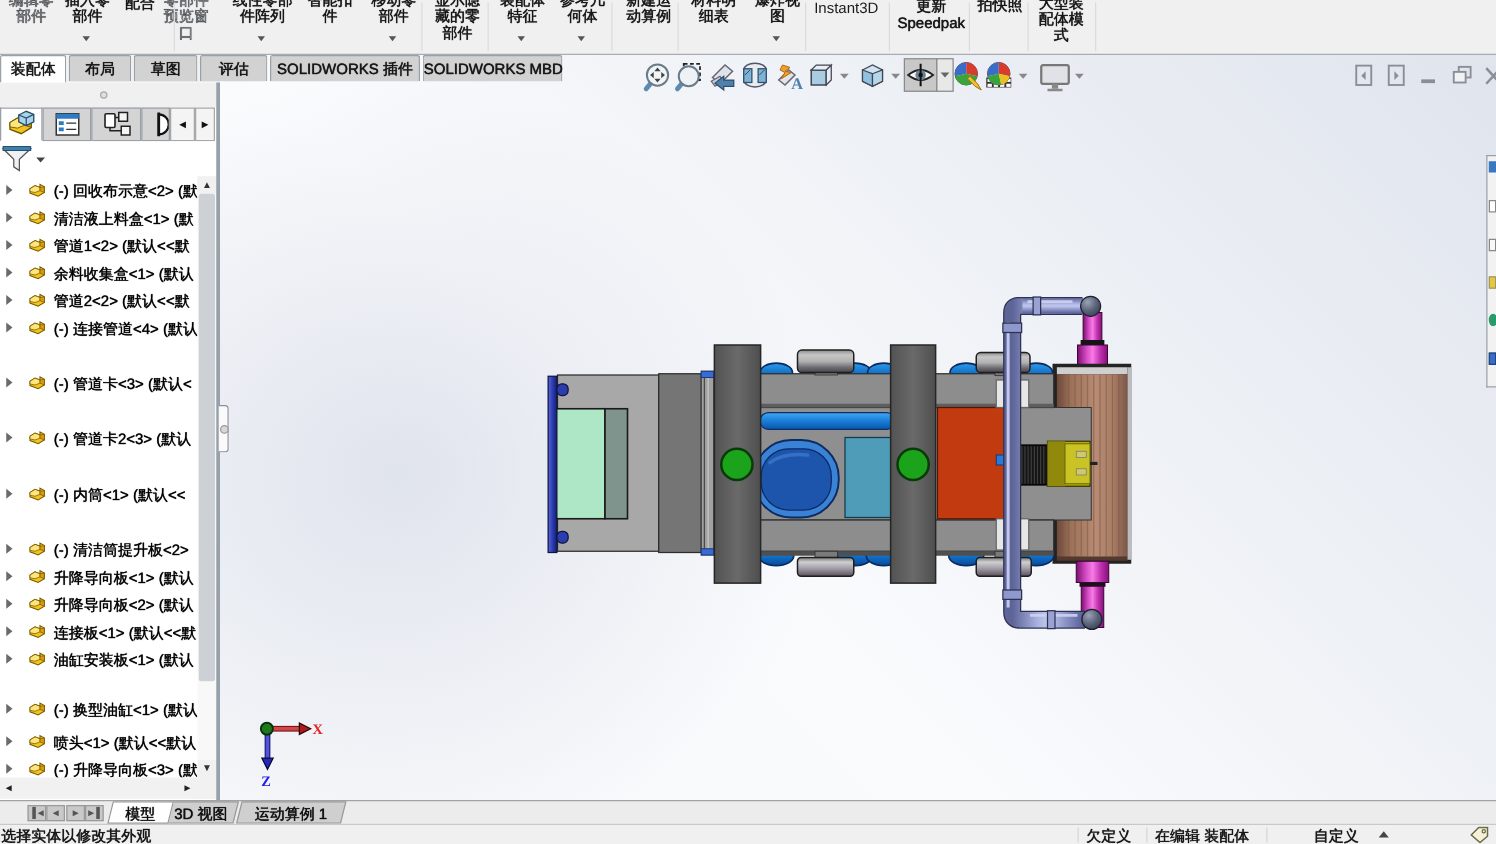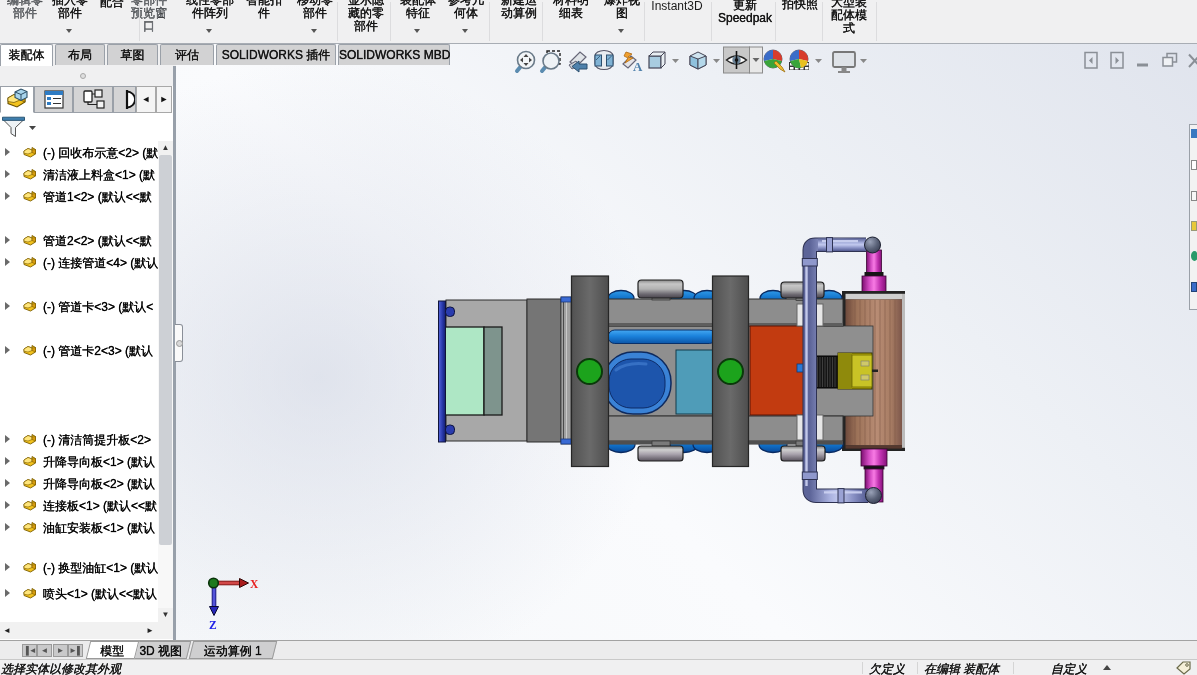--- a/index.html
+++ b/index.html
@@ -38,21 +38,21 @@
   #hscroll{left:0;top:556px;width:173px;height:17px;background:#f1f1f1;}
   #panelborder{left:173px;top:0px;width:3px;height:574px;background:#98a0aa;}
   
   #btabs{left:0;top:640px;width:1197px;height:19px;background:#ececed;border-top:1px solid #a2a2a2;box-sizing:border-box;}
   .btab{position:absolute;top:0;height:18px;font-size:12px;line-height:18px;text-align:center;color:#111;
         background:#cfcfd0;border:1px solid #9a9a9a;box-sizing:border-box;}
   .btab.active{background:#fff;z-index:3;}
   .navbtn{position:absolute;top:3px;width:15px;height:13px;background:#c9c9ca;border:1px solid #9a9a9a;box-sizing:border-box;
           font-size:8px;line-height:11px;text-align:center;color:#555;}
   
-  #status{left:0;top:659px;width:1197px;height:16px;background:#f0f0f1;border-top:1px solid #c9c9c9;box-sizing:border-box;font-size:12px;color:#1b1b1b;font-style:italic;}
+  #status{left:0;top:659px;width:1197px;height:16px;background:#f0f0f1;border-top:1px solid #c9c9c9;box-sizing:border-box;font-size:12px;color:#1b1b1b;}
   .cjk{text-shadow:0 0 .6px rgba(0,0,0,.85);-webkit-text-stroke:0.35px rgba(0,0,0,.55);}
 </style>
 </head>
 <body>
 
 <div class="abs" id="viewport">
 <svg width="1021" height="596" viewBox="176 44 1021 596" style="position:absolute;left:0;top:0">
 <defs>
   <linearGradient id="gBrown" x1="0" y1="0" x2="1" y2="0">
     <stop offset="0" stop-color="#6e4a3c"></stop>
@@ -505,20 +505,27 @@
         </svg>
         <span class="tx cjk">清洁液上料盒&lt;1&gt; (默</span>
       </div>
   <div class="trow" style="top:44px">
         <i class="texp"></i>
         <svg style="position:absolute;left:22px;top:2px" width="16" height="16" viewBox="0 0 16 16">
           <use href="#pico"></use>
         </svg>
         <span class="tx cjk">管道1&lt;2&gt; (默认&lt;&lt;默</span>
       </div>
+  <div class="trow" style="top:66px">
+        <i class="texp"></i>
+        <svg style="position:absolute;left:22px;top:2px" width="16" height="16" viewBox="0 0 16 16">
+          <use href="#pico"></use>
+        </svg>
+        <span class="tx cjk">余料收集盒&lt;1&gt; (默认</span>
+      </div>
   <div class="trow" style="top:88px">
         <i class="texp"></i>
         <svg style="position:absolute;left:22px;top:2px" width="16" height="16" viewBox="0 0 16 16">
           <use href="#pico"></use>
         </svg>
         <span class="tx cjk">管道2&lt;2&gt; (默认&lt;&lt;默</span>
       </div>
   <div class="trow" style="top:110px">
         <i class="texp"></i>
         <svg style="position:absolute;left:22px;top:2px" width="16" height="16" viewBox="0 0 16 16">
@@ -533,20 +540,27 @@
         </svg>
         <span class="tx cjk">(-) 管道卡&lt;3&gt; (默认&lt;</span>
       </div>
   <div class="trow" style="top:198px">
         <i class="texp"></i>
         <svg style="position:absolute;left:22px;top:2px" width="16" height="16" viewBox="0 0 16 16">
           <use href="#pico"></use>
         </svg>
         <span class="tx cjk">(-) 管道卡2&lt;3&gt; (默认</span>
       </div>
+  <div class="trow" style="top:243px">
+        <i class="texp"></i>
+        <svg style="position:absolute;left:22px;top:2px" width="16" height="16" viewBox="0 0 16 16">
+          <use href="#pico"></use>
+        </svg>
+        <span class="tx cjk">(-) 内筒&lt;1&gt; (默认&lt;&lt;</span>
+      </div>
   <div class="trow" style="top:287px">
         <i class="texp"></i>
         <svg style="position:absolute;left:22px;top:2px" width="16" height="16" viewBox="0 0 16 16">
           <use href="#pico"></use>
         </svg>
         <span class="tx cjk">(-) 清洁筒提升板&lt;2&gt;</span>
       </div>
   <div class="trow" style="top:309px">
         <i class="texp"></i>
         <svg style="position:absolute;left:22px;top:2px" width="16" height="16" viewBox="0 0 16 16">
@@ -581,20 +595,27 @@
           <use href="#pico"></use>
         </svg>
         <span class="tx cjk">(-) 换型油缸&lt;1&gt; (默认</span>
       </div>
   <div class="trow" style="top:441px">
         <i class="texp"></i>
         <svg style="position:absolute;left:22px;top:2px" width="16" height="16" viewBox="0 0 16 16">
           <use href="#pico"></use>
         </svg>
         <span class="tx cjk">喷头&lt;1&gt; (默认&lt;&lt;默认</span>
+      </div>
+  <div class="trow" style="top:463px">
+        <i class="texp"></i>
+        <svg style="position:absolute;left:22px;top:2px" width="16" height="16" viewBox="0 0 16 16">
+          <use href="#pico"></use>
+        </svg>
+        <span class="tx cjk">(-) 升降导向板&lt;3&gt; (默</span>
       </div>
   </div>
   <div class="abs" id="vscroll">
     <div style="position:absolute;top:0;left:0;width:15px;height:14px;background:#f1f1f1;font-size:8px;text-align:center;line-height:14px;color:#333">▲</div>
     <div style="position:absolute;top:14px;left:1px;width:13px;height:390px;background:#cdd0d5;border-radius:2px"></div>
     <div style="position:absolute;bottom:0;left:0;width:15px;height:14px;background:#f1f1f1;font-size:8px;text-align:center;line-height:14px;color:#333">▼</div>
   </div>
   <div class="abs" id="hscroll">
     <div style="position:absolute;left:0;top:1px;width:14px;height:15px;background:#f1f1f1;font-size:8px;line-height:15px;text-align:center;color:#222">◄</div>
     <div style="position:absolute;left:143px;top:1px;width:14px;height:15px;background:#f1f1f1;font-size:8px;line-height:15px;text-align:center;color:#222">►</div>

